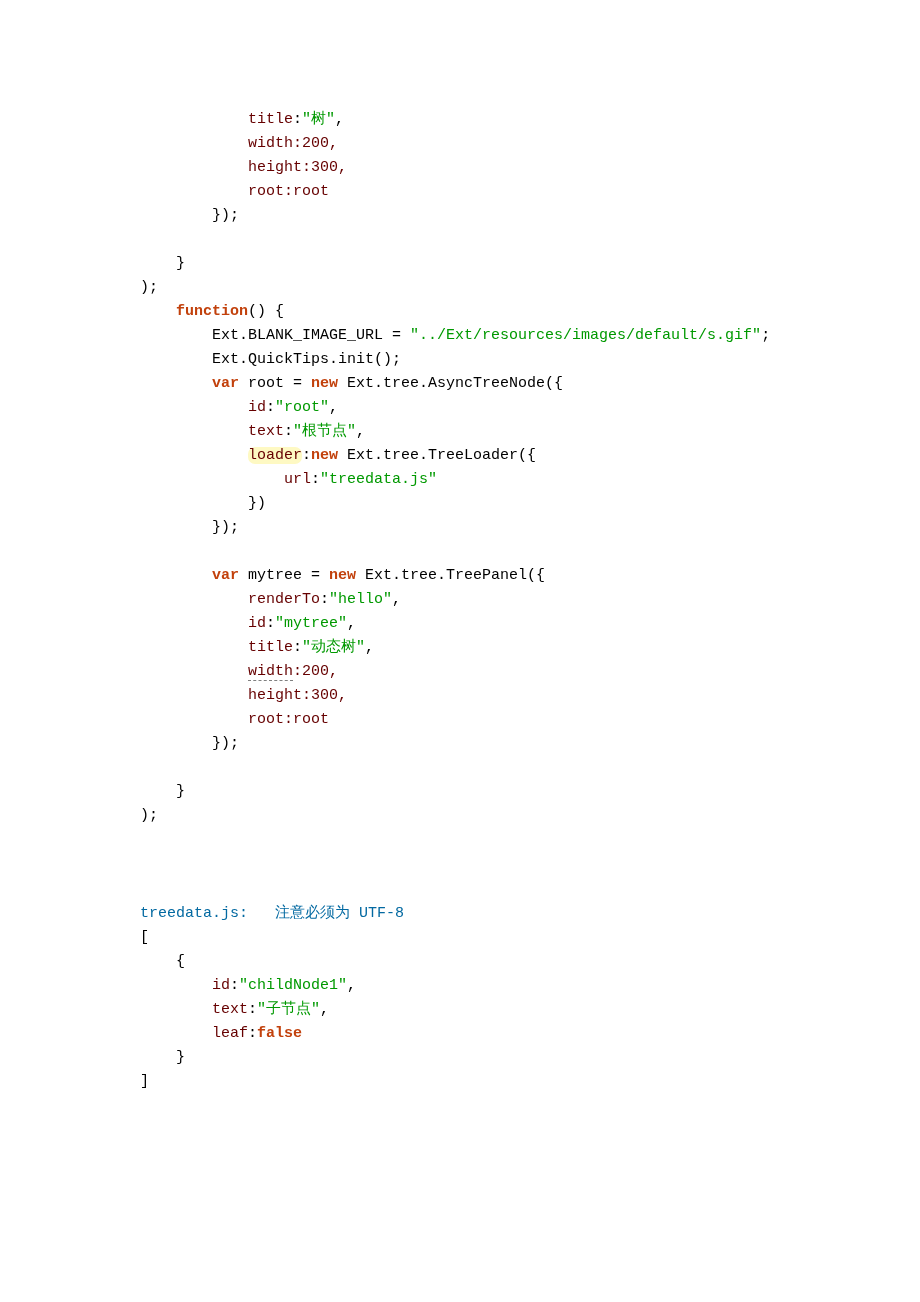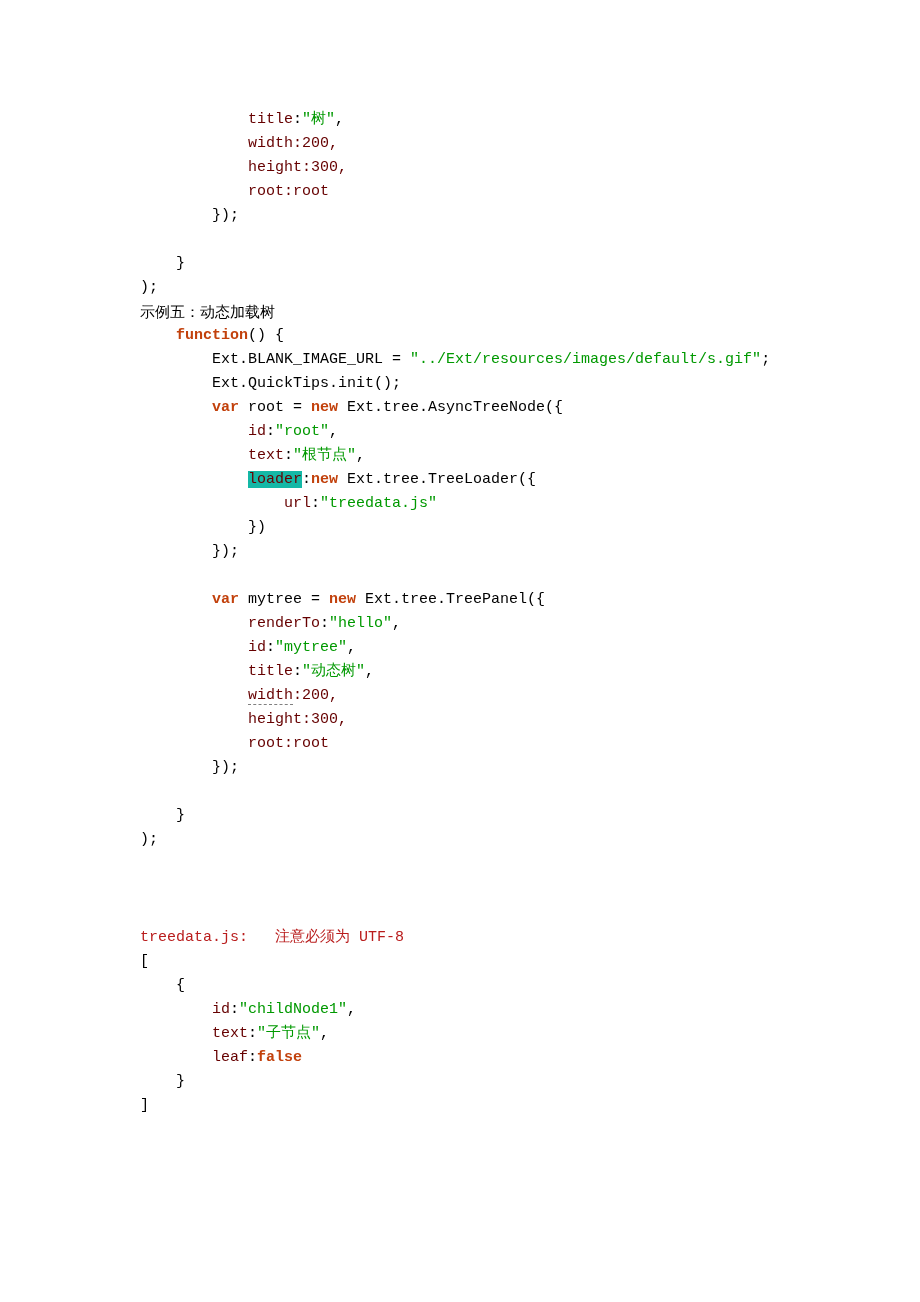--- a/index.html
+++ b/index.html
@@ -17,43 +17,42 @@
     box-sizing: border-box;
   }
   .line {
     white-space: pre;
     color: #000;
   }
   .str { color: #009900; }
   .key { color: #660000; }
   .kw  { color: #c2410c; font-weight: bold; }
   .comment { color: #808080; }
-  .hl { background: #14b8a6; }
+  .hl { background: #fef9c3; border-radius: 7px; }
   .dash-under {
     display: inline-block;
     border-bottom: 1px dashed #808080;
     line-height: 1.15;
   }
-  .note { color: #b91c1c; }
+  .note { color: #0369a1; }
 </style>
 </head>
 <body>
 
 <div class="page">
 
 <div class="line">            <span class="key">title</span><span>:</span><span class="str">"树"</span><span>,</span></div>
 <div class="line">            <span class="key">width:200,</span></div>
 <div class="line">            <span class="key">height:300,</span></div>
 <div class="line">            <span class="key">root:root</span></div>
 <div class="line">        <span>});</span></div>
 <div class="line"> </div>
 <div class="line">    <span>}</span></div>
 <div class="line"><span>);</span></div>
 
-<div class="line" style="font-family:'SimSun','宋体',serif;"><span>示例五：动态加载树</span></div>
 
 <div class="line">    <span class="kw">function</span><span>() {</span></div>
 <div class="line">        <span>Ext.BLANK_IMAGE_URL = </span><span class="str">"../Ext/resources/images/default/s.gif"</span><span>;</span></div>
 <div class="line">        <span>Ext.QuickTips.init();</span></div>
 <div class="line">        <span class="kw">var</span><span> root = </span><span class="kw">new</span><span> Ext.tree.AsyncTreeNode({</span></div>
 <div class="line">            <span class="key">id</span><span>:</span><span class="str">"root"</span><span>,</span></div>
 <div class="line">            <span class="key">text</span><span>:</span><span class="str">"根节点"</span><span>,</span></div>
 <div class="line">            <span class="hl key">loader</span><span>:</span><span class="kw">new</span><span> Ext.tree.TreeLoader({</span></div>
 <div class="line">                <span class="key">url</span><span>:</span><span class="str">"treedata.js"</span></div>
 <div class="line">            <span>})</span></div>

